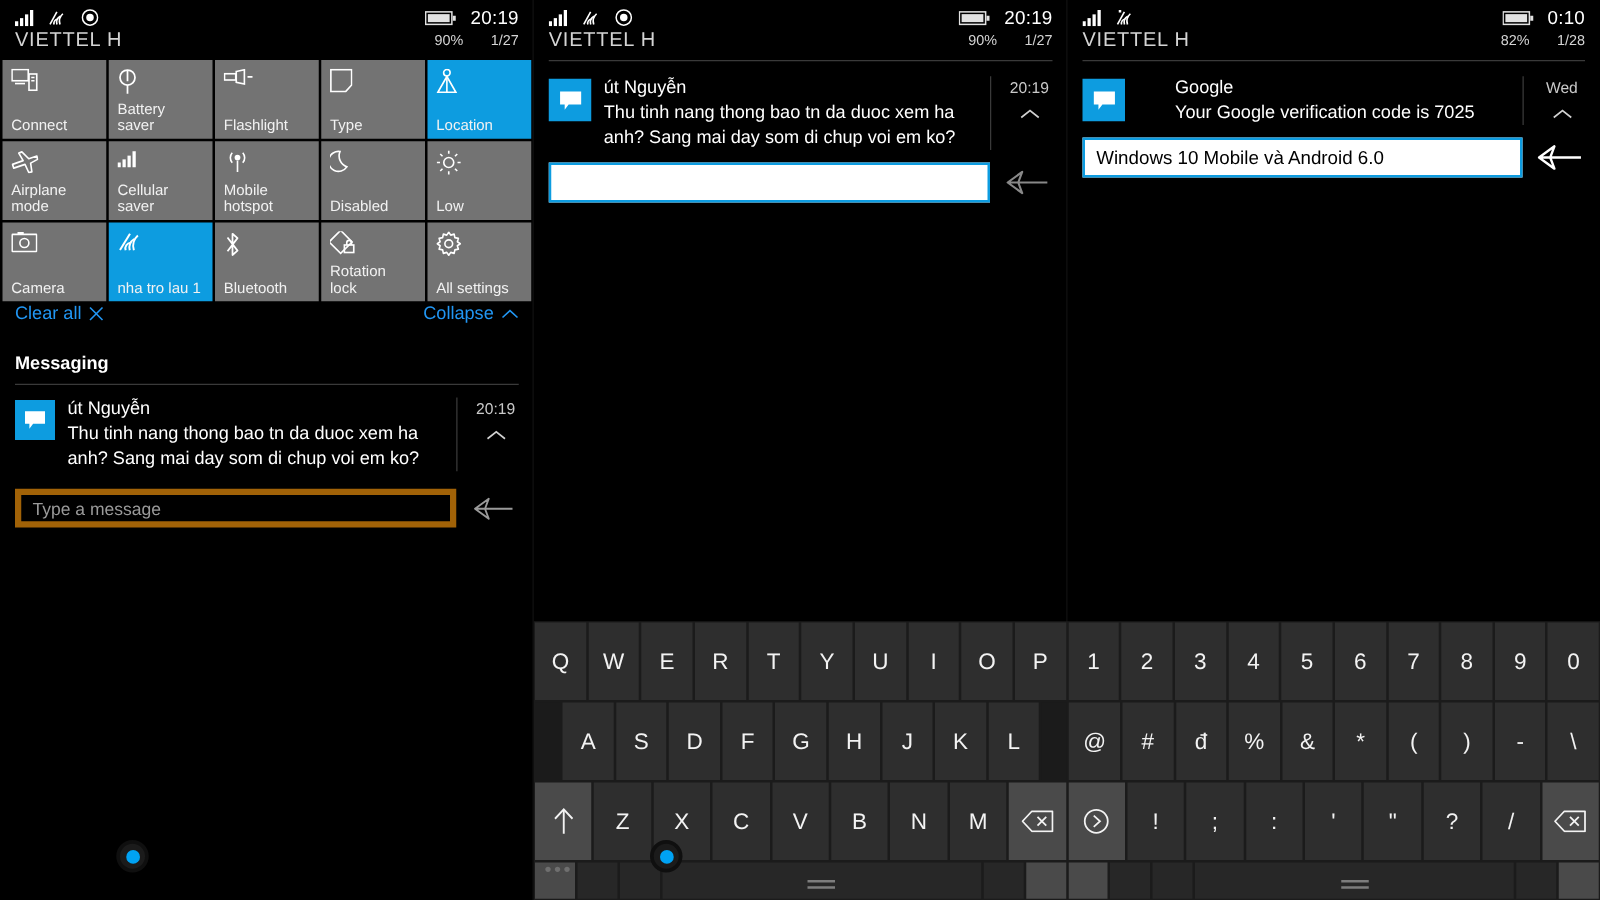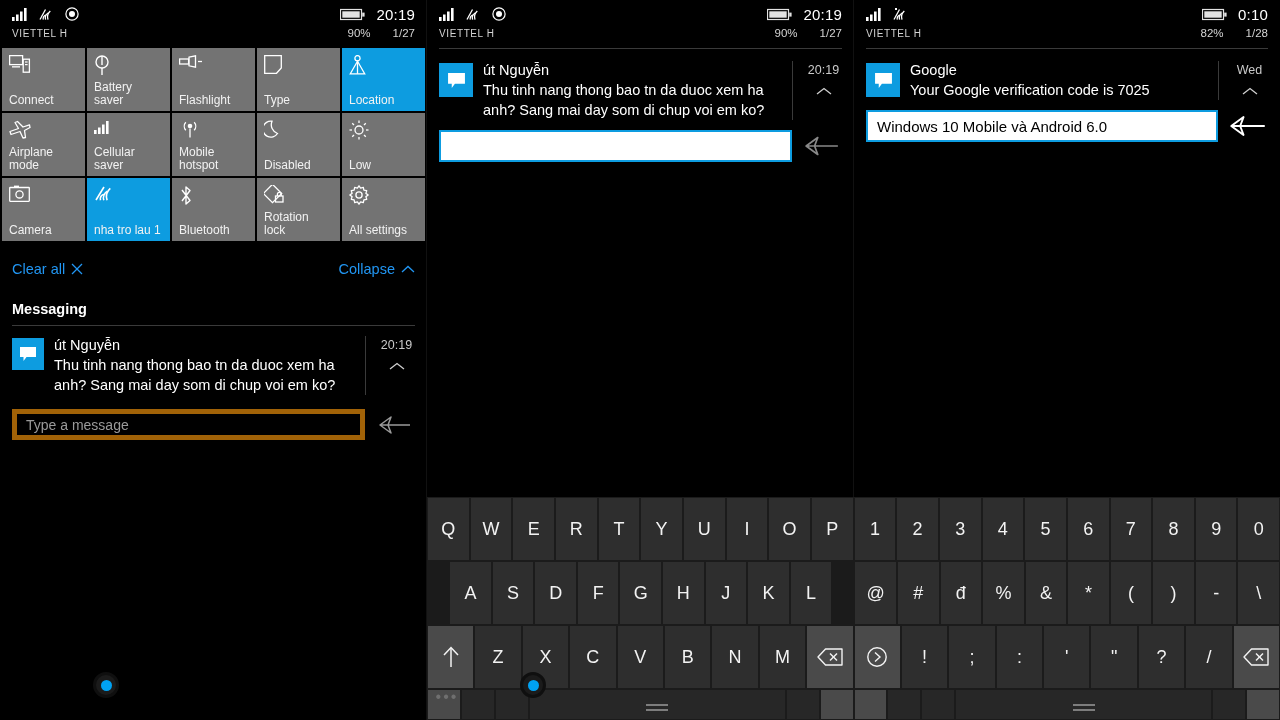--- a/index.html
+++ b/index.html
@@ -18,40 +18,40 @@
   #panel-right  { left: 854px; width: 426px; }
   .panel-divider { position: absolute; top: 0; width: 1px; height: 720px; background: #111; }
 
   
   .statusbar { position: relative; height: 48px; padding: 0 12px; }
   .sb-row1 { display: flex; align-items: center; height: 24px; padding-top: 4px; }
   .sb-row2 { display: flex; align-items: center; height: 18px; }
   .sb-icons { display: flex; align-items: center; gap: 9px; }
   .sb-spacer { flex: 1; }
   .sb-clock { color: #fff; font-size: 15px; letter-spacing: .2px; }
-  .sb-carrier { color: #d4d4d4; font-size: 10px; letter-spacing: .6px; }
+  .sb-carrier { color: #d4d4d4; font-size: 16px; letter-spacing: .6px; }
   .sb-batt { color: #d4d4d4; font-size: 11.5px; margin-right: 22px; }
   .sb-date { color: #d4d4d4; font-size: 11.5px; }
   .sb-batticon { margin-right: 10px; }
 
   
   .tiles { display: grid; grid-template-columns: repeat(5, 1fr); gap: 2px; padding: 0 2px; }
   .tile {
     position: relative; height: 63px; background: #737373;
     padding: 7px 7px 4px 7px; display: flex; flex-direction: column;
     justify-content: space-between; cursor: pointer;
   }
   .tile.on { background: #0d9ce0; }
   .tile-ico { height: 22px; display: flex; align-items: flex-start; }
   .tile-lbl { color: #f2f2f2; font-size: 12px; line-height: 13px; }
 
   
   .act-row {
     display: flex; justify-content: space-between; align-items: center;
-    padding: 20px 12px 10px 12px;
+    padding: 2px 12px 10px 12px;
   }
   .act-link { color: #2196f3; font-size: 14.5px; display: flex; align-items: center; gap: 6px; cursor: pointer; }
 
   
   .grp-title { color: #fff; font-size: 14.5px; font-weight: 600; padding: 14px 12px 8px 12px; }
   .grp-rule { height: 1px; background: #3a3a3a; margin: 0 12px; }
 
   
   .notif { display: flex; padding: 10px 0 6px 0; }
   .notif-ico {
@@ -492,21 +492,21 @@
       </div>
       <div class="sb-row2">
         <span class="sb-carrier">VIETTEL H</span>
         <div class="sb-spacer"></div>
         <span class="sb-batt">82%</span>
         <span class="sb-date">1/28</span>
       </div>
     </div>
     <div class="grp-rule" style="margin:0 12px;"></div>
 
-    <div class="notif" style="padding-top:12px;">
+    <div class="notif" style="padding-top:12px;gap:30px;">
       <div class="notif-ico big">
         <svg width="19" height="17" viewBox="0 0 18 16">
             <path d="M1 1 H17 V11 H7.5 L4.5 15 V11 H1 Z" fill="#fff"></path>
           </svg>
       </div>
       <div class="notif-body">
         <div class="notif-title">Google</div>
         <div class="notif-text">Your Google verification code is 7025</div>
       </div>
       <div class="notif-meta">

